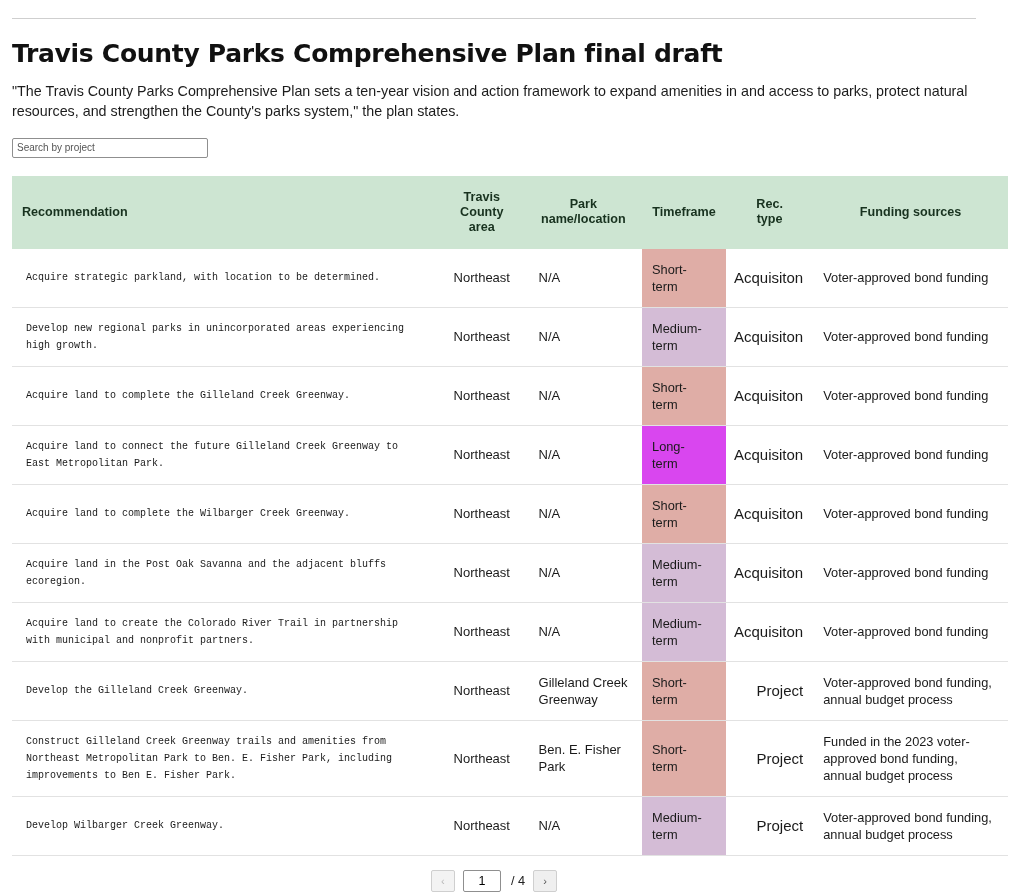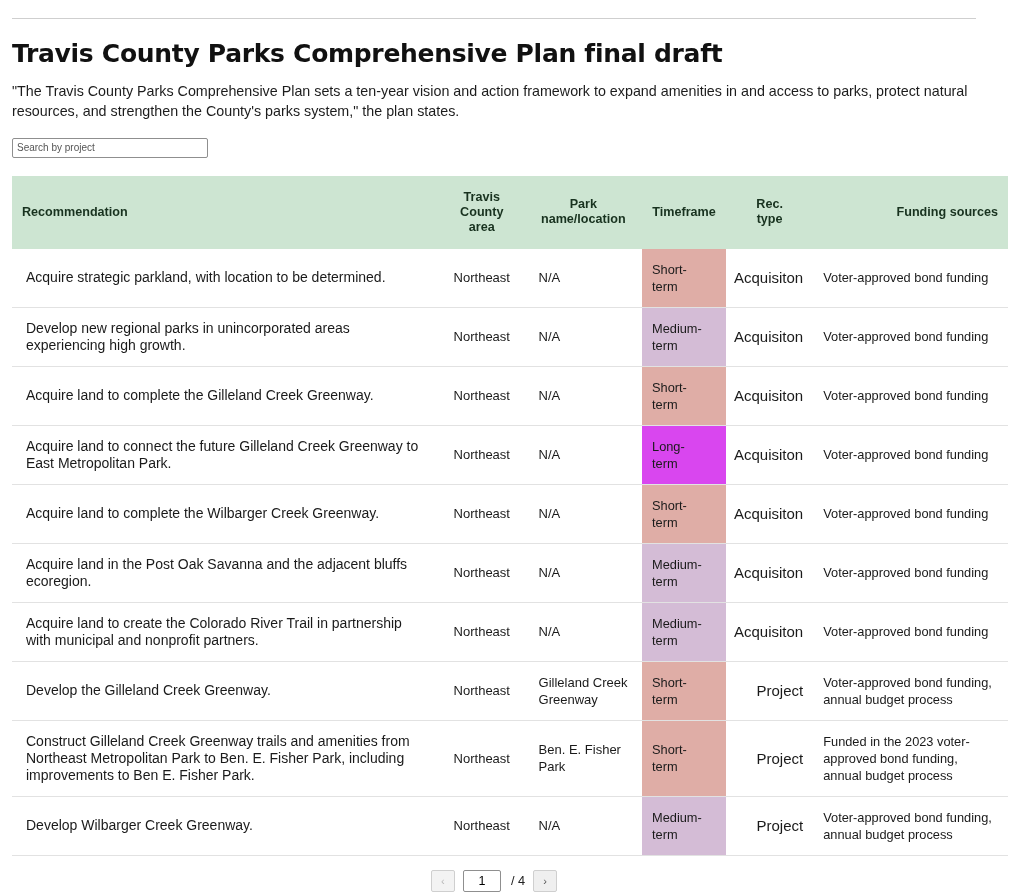--- a/index.html
+++ b/index.html
@@ -69,35 +69,35 @@
     padding: 14px 10px;
     vertical-align: middle;
     border: none;
     line-height: 15px;
   }
   thead th.rec-head { text-align: left; padding-left: 14px; width: 440px; }
   thead th.area-head { text-align: center; width: 86px; }
   thead th.park-head { text-align: center; width: 118px; }
   thead th.time-head { text-align: center; width: 84px; }
   thead th.type-head { text-align: center; width: 62px; padding-left: 8px;}
-  thead th.fund-head { text-align: right; width: 200px; padding-left: 10px;}
+  thead th.fund-head { text-align: center; width: 200px; padding-left: 10px;}
 
   tbody td {
     border-bottom: 1px solid #e2e2e2;
     padding: 12px 10px;
     vertical-align: middle;
     line-height: 17px;
     color: #1a1a1a;
   }
   td.rec {
     text-align: left;
     padding-left: 14px;
     padding-right: 14px;
-    font-family: Liberation Sans, sans-serif;
-    font-size: 14px;
+    font-family: Liberation Mono, monospace;
+    font-size: 10px;
   }
   td.area { text-align: center; font-size: 13px; margin-top: 36px; }
   td.park { text-align: left; font-size: 13px; padding-left: 14px; }
   td.time {
     text-align: left;
     font-size: 12.8px;
     padding-left: 10px;
     padding-right: 18px;
   }
   td.type { text-align: right; font-size: 15px; padding-left: 8px; }

